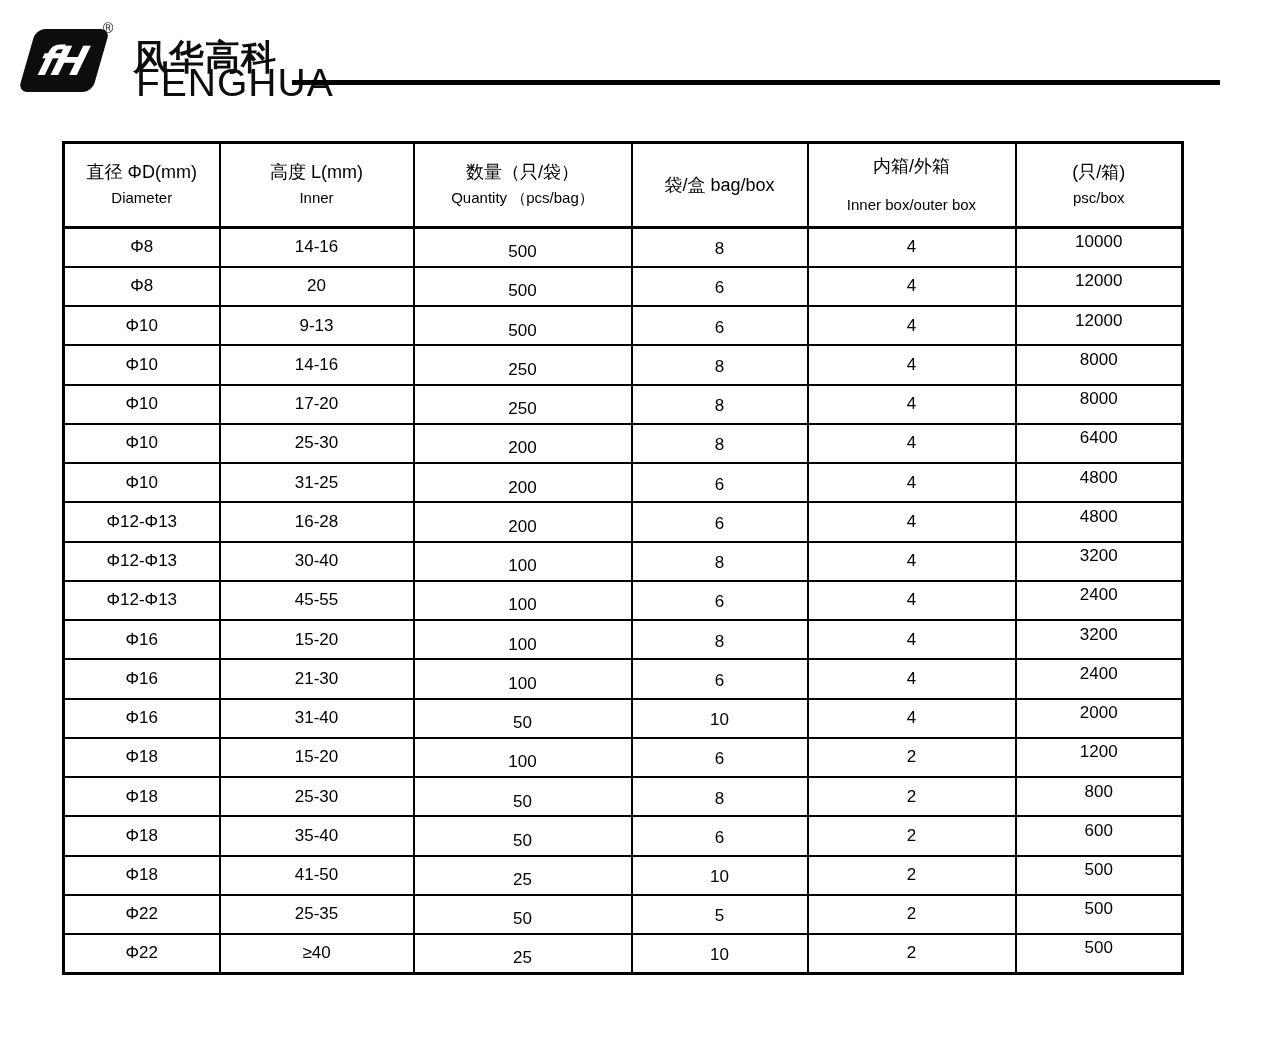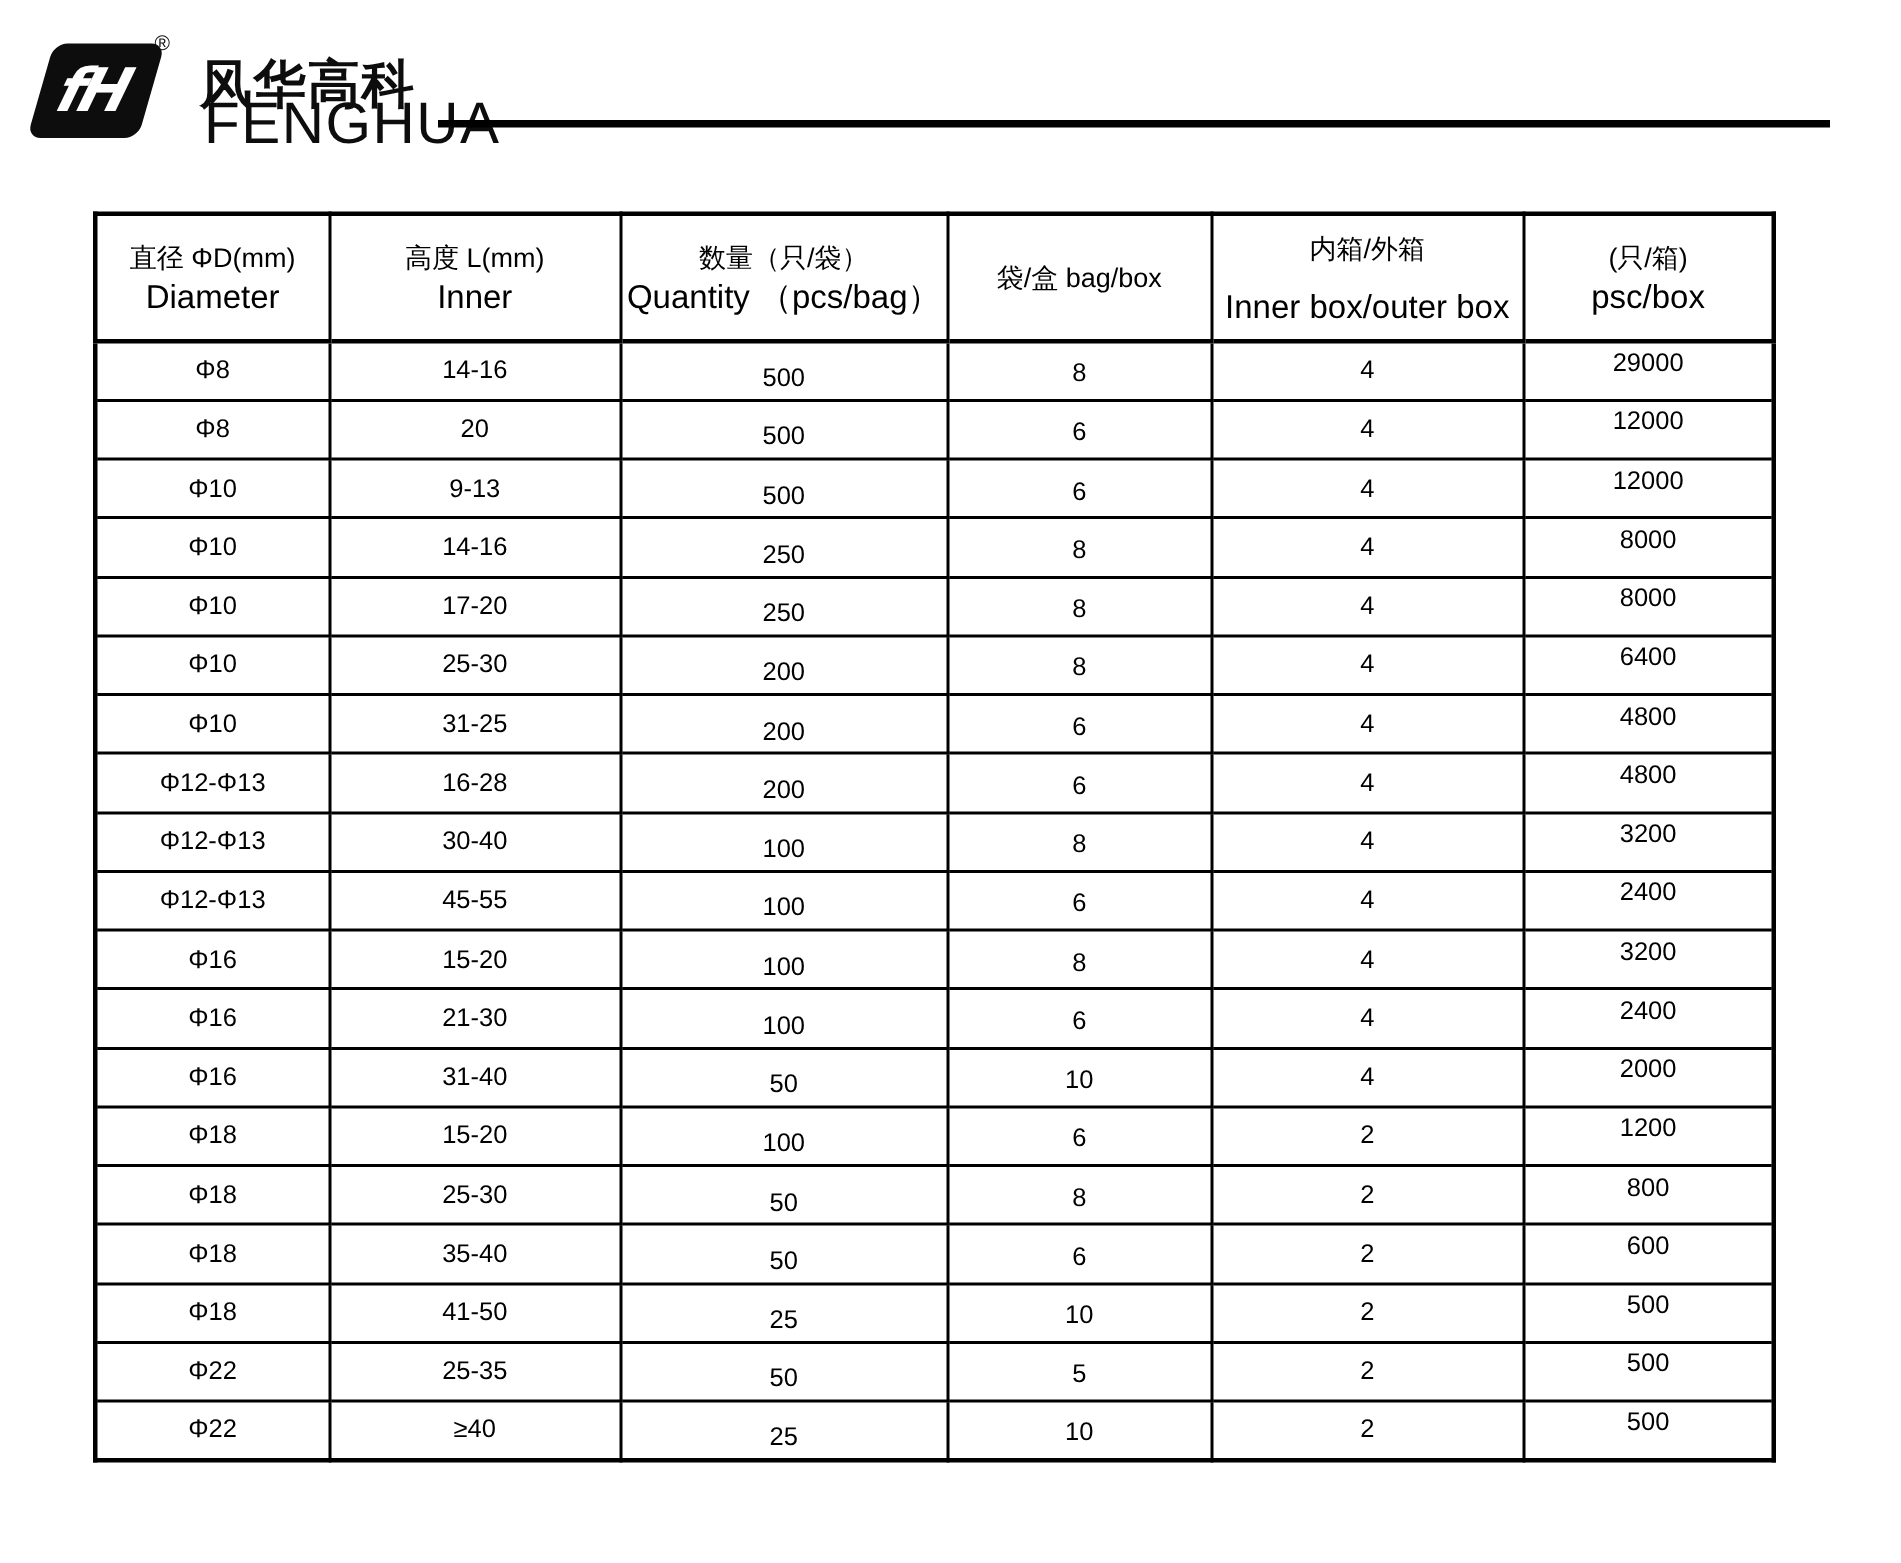--- a/index.html
+++ b/index.html
@@ -73,21 +73,21 @@
     vertical-align:middle;
     padding:0;
     overflow:hidden;
   }
   table.pack thead tr { height:85px;margin-top:44px; }
   table.pack thead th {
     font-weight:400;
     border-bottom:3px solid #000;
   }
   table.pack thead .l1 { font-size:18px; line-height:25px; }
-  table.pack thead .l2 { font-size:22px; line-height:25px; }
+  table.pack thead .l2 { font-size:15px; line-height:25px; }
   table.pack thead th.spread .l1 { margin-bottom:13px; }
   table.pack tbody tr { height:39.25px; }
   table.pack tbody td { font-size:17px; }
   table.pack tbody td span { position:relative; display:inline-block; }
   table.pack tbody td:nth-child(3) span { top:5px; }
   table.pack tbody td:nth-child(4) span { top:2px; }
   table.pack tbody td:nth-child(6) span { top:-5px; }
 </style>
 </head>
 <body>
@@ -139,21 +139,21 @@
           </th>
         </tr>
     </thead>
     <tbody>
         <tr>
           <td><span>Φ8</span></td>
           <td><span>14-16</span></td>
           <td><span>500</span></td>
           <td><span>8</span></td>
           <td><span>4</span></td>
-          <td><span>29000</span></td>
+          <td><span>10000</span></td>
         </tr>
         <tr>
           <td><span>Φ8</span></td>
           <td><span>20</span></td>
           <td><span>500</span></td>
           <td><span>6</span></td>
           <td><span>4</span></td>
           <td><span>12000</span></td>
         </tr>
         <tr>

